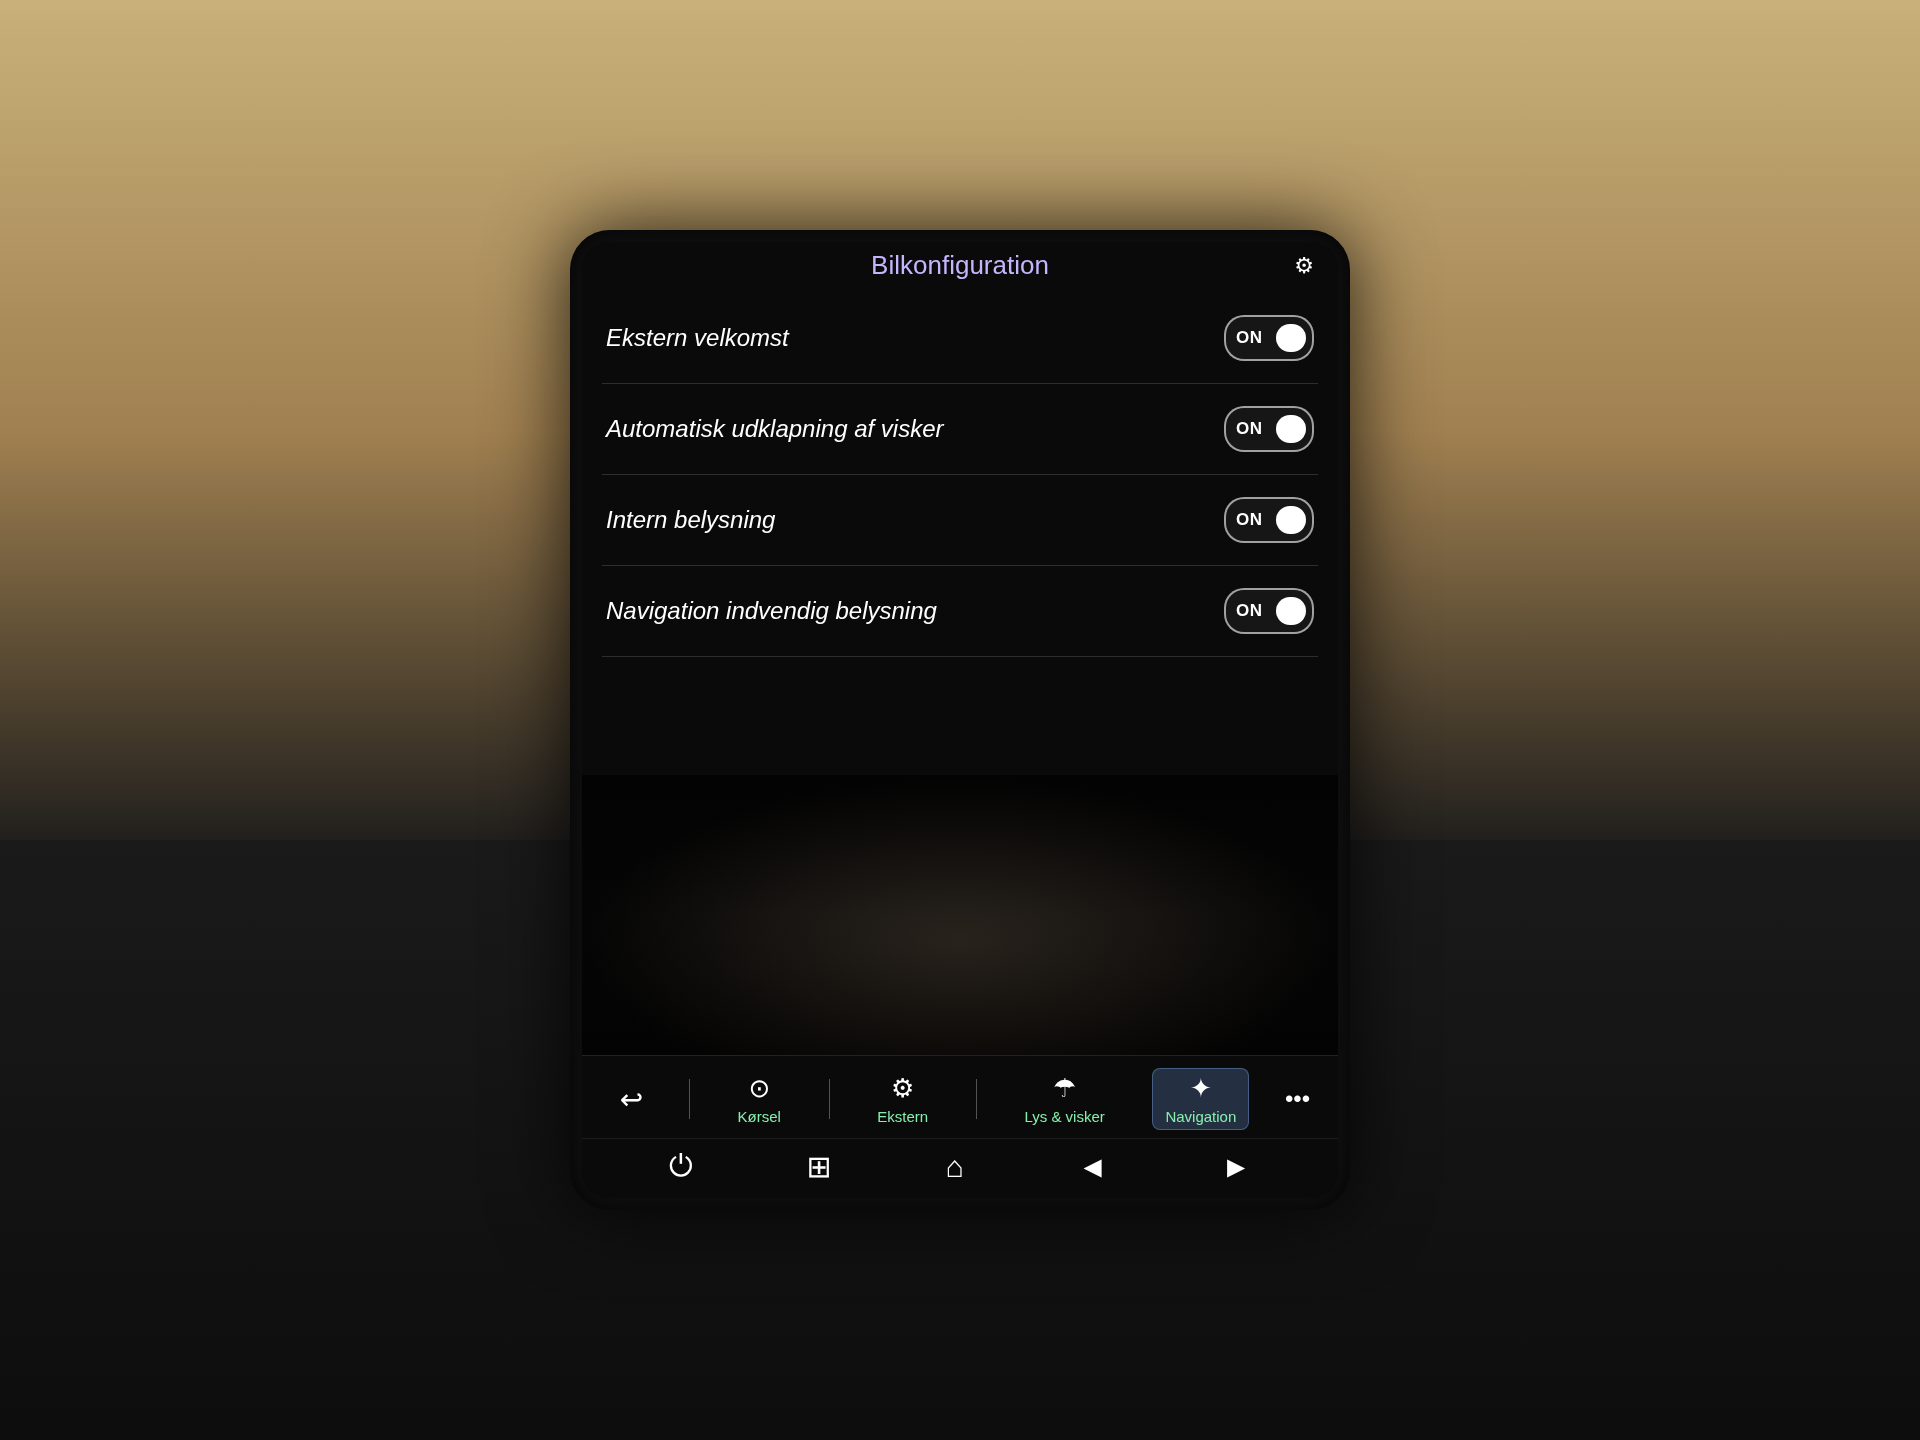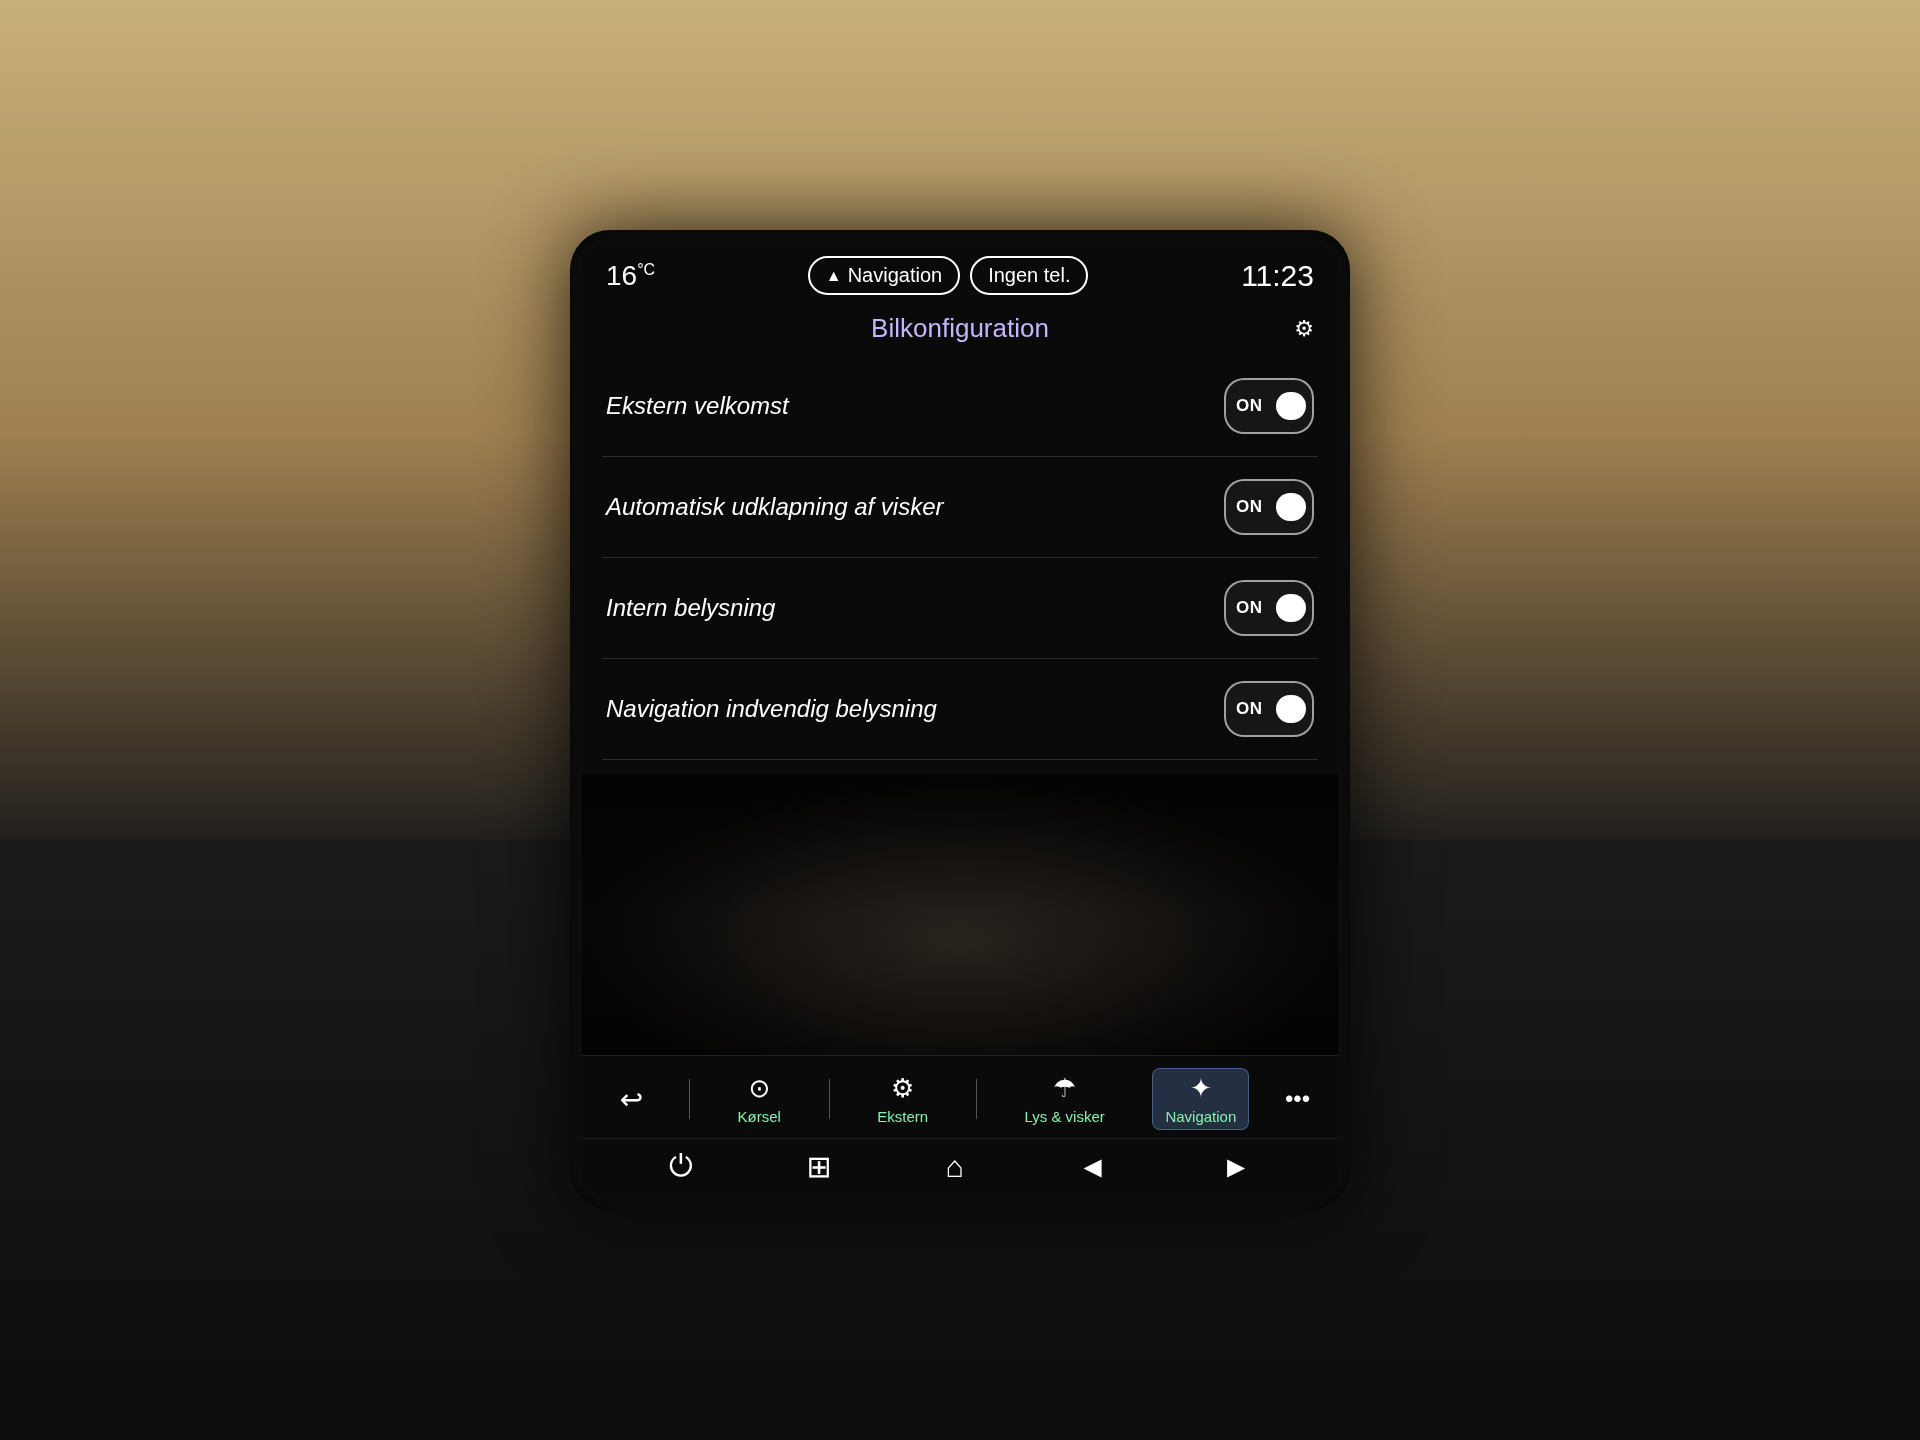--- a/index.html
+++ b/index.html
@@ -150,21 +150,21 @@
 
     .setting-label {
       font-size: 24px;
       color: white;
       font-weight: 400;
       font-style: italic;
     }
 
     .toggle-switch {
       width: 90px;
-      height: 56px;
+      height: 46px;
       border: 2px solid rgba(255,255,255,0.6);
       border-radius: 20px;
       display: flex;
       align-items: center;
       justify-content: flex-end;
       padding-right: 8px;
       cursor: pointer;
       position: relative;
       background: rgba(255,255,255,0.05);
     }
@@ -276,35 +276,20 @@
   </style>
 </head>
 <body>
 
 <div class="car-dash-bg">
   <div class="vent-area"></div>
 
   <div class="screen-wrapper">
     <div class="screen-inner">
 
-      <div class="status-bar">
-        <div class="temp-display">
-          <span>16</span><sup>°C</sup>
-        </div>
-        <div class="nav-buttons">
-          <button class="nav-btn">
-            <span class="nav-icon">▲</span>
-            <span>Navigation</span>
-          </button>
-          <button class="nav-btn">
-            <span>Ingen tel.</span>
-          </button>
-        </div>
-        <div class="time-display">11:23</div>
-      </div>
 
       <div class="page-header">
         <div class="page-title">Bilkonfiguration</div>
         <div class="header-icon">⚙</div>
       </div>
 
       <div class="settings-list">
 
         <div class="setting-row">
           <span class="setting-label">Ekstern velkomst</span>

